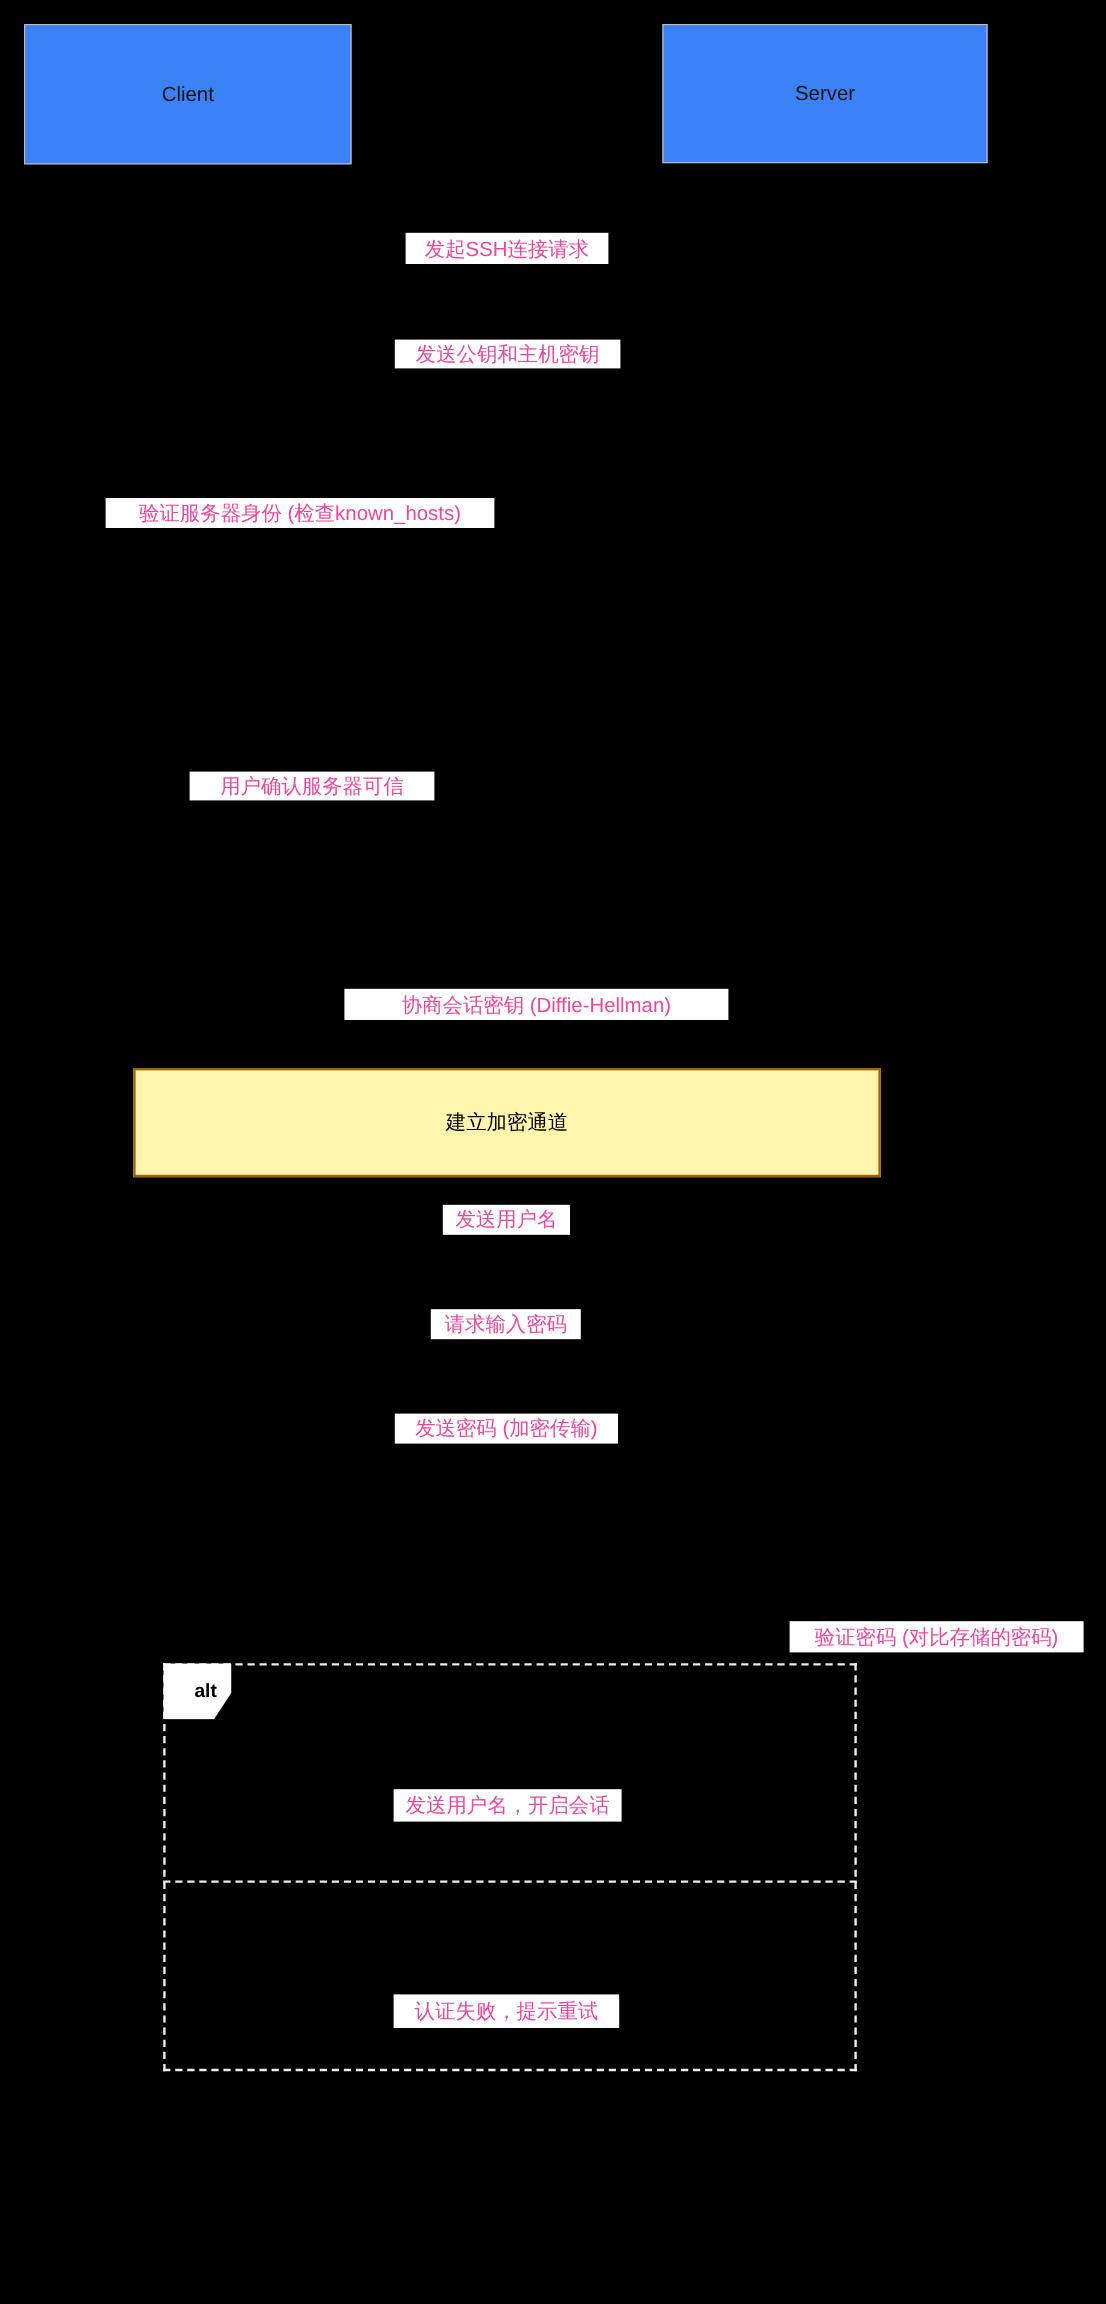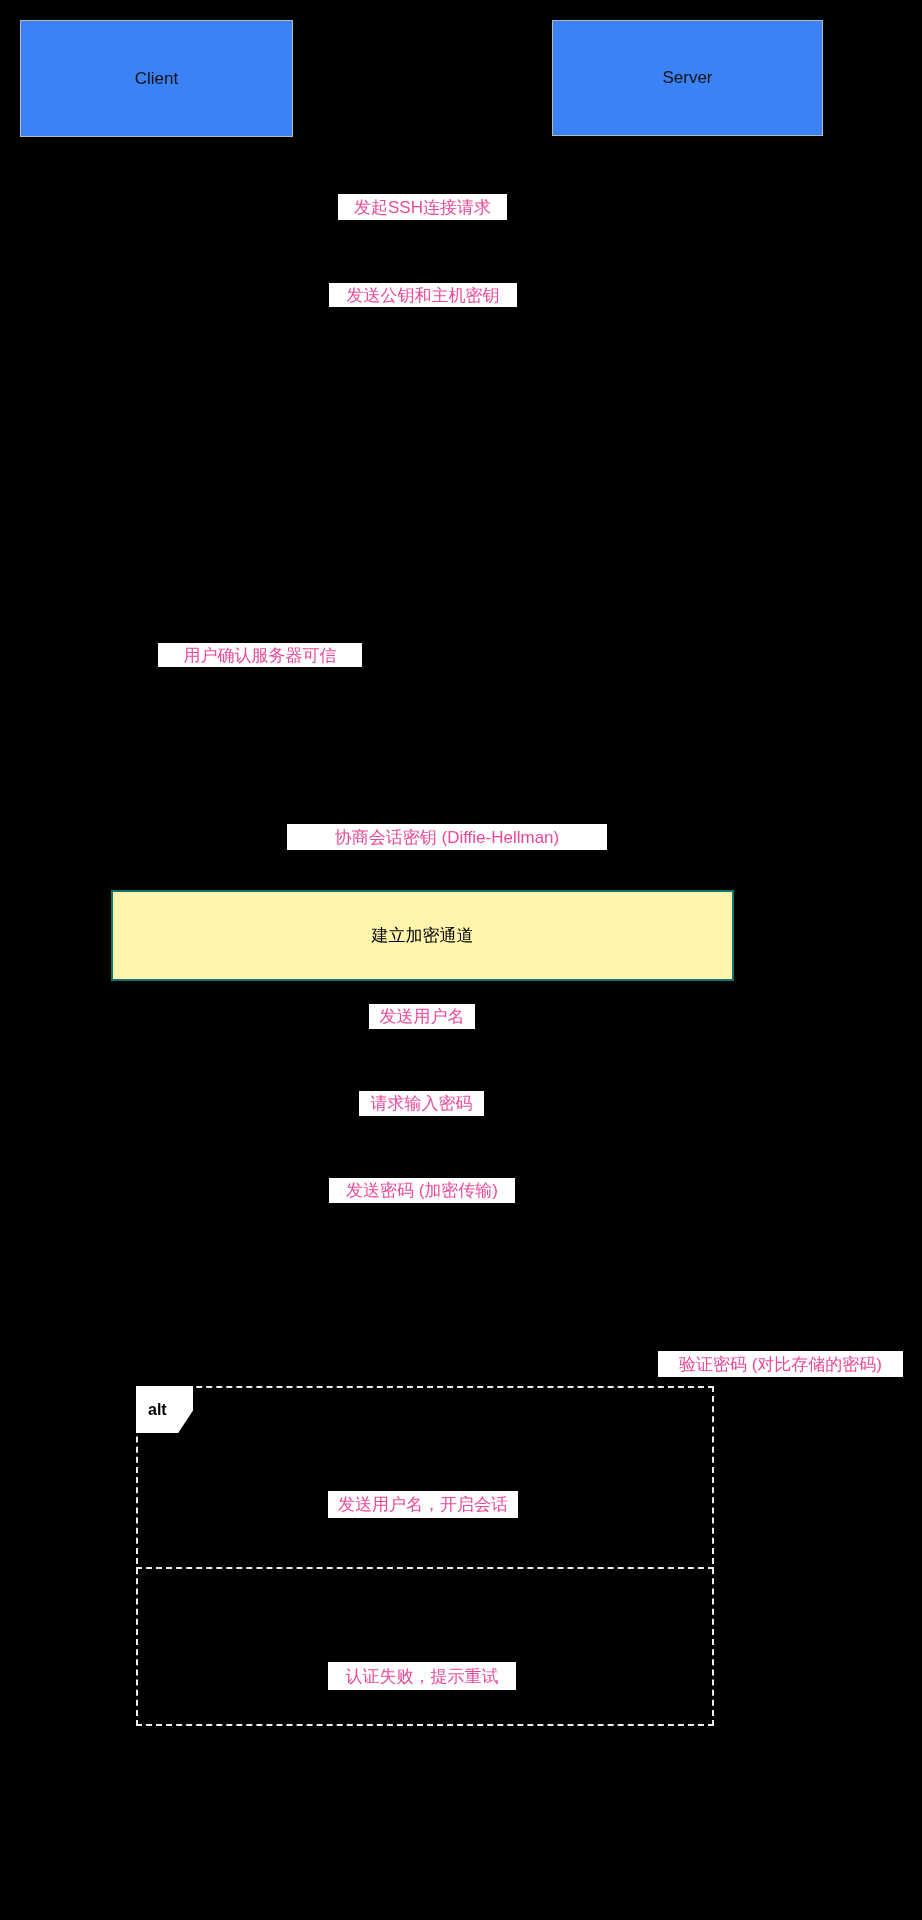--- a/index.html
+++ b/index.html
@@ -11,54 +11,55 @@
     position:absolute;background:#3b82f6;border:1px solid #b9b9b9;
     display:flex;align-items:center;justify-content:center;
     font-size:17px;color:#111;box-sizing:border-box;
   }
   .msg{
     position:absolute;background:#ffffff;color:#ec4899;
     font-size:17px;display:flex;align-items:center;justify-content:center;
     white-space:nowrap;box-sizing:border-box;line-height:1;
   }
   .note{
-    position:absolute;background:#fff5ad;border:2px solid #0f766e;
+    position:absolute;background:#fff5ad;border:2px solid #a16207;
     display:flex;align-items:center;justify-content:center;
     font-size:17px;color:#000;box-sizing:border-box;
   }
   .altframe{
     position:absolute;border:2px dashed #ededed;box-sizing:border-box;
   }
   .altdivider{
     position:absolute;height:0;border-top:2px dashed #ededed;box-sizing:border-box;
   }
   .altlabel{
     position:absolute;background:#ffffff;color:#000;
     font-size:16px;font-weight:bold;
-    display:flex;align-items:center;padding-left:12px;
+    display:flex;align-items:center;padding-left:26px;
     clip-path:polygon(0 0,100% 0,100% 52%,74% 100%,0 100%);
     box-sizing:border-box;
   }
 </style>
 </head>
 <body>
 
 <div class="stage">
 
   <div class="actor" style="left:20px;top:20px;width:273px;height:117px">
     <span>Client</span>
   </div>
   <div class="actor" style="left:552px;top:20px;width:271px;height:116px">
     <span>Server</span>
   </div>
 
   <div class="msg" style="left:338px;top:194px;width:169px;height:26px">发起SSH连接请求</div>
 
   <div class="msg" style="left:329px;top:283px;width:188px;height:24px">发送公钥和主机密钥</div>
 
+  <div class="msg" style="left:88px;top:415px;width:324px;height:25px">验证服务器身份 (检查known_hosts)</div>
 
   <div class="msg" style="left:158px;top:643px;width:204px;height:24px">用户确认服务器可信</div>
 
   <div class="msg" style="left:287px;top:824px;width:320px;height:26px">协商会话密钥 (Diffie-Hellman)</div>
 
   <div class="note" style="left:111px;top:890px;width:623px;height:91px">
     <span>建立加密通道</span>
   </div>
 
   <div class="msg" style="left:369px;top:1004px;width:106px;height:25px">发送用户名</div>

